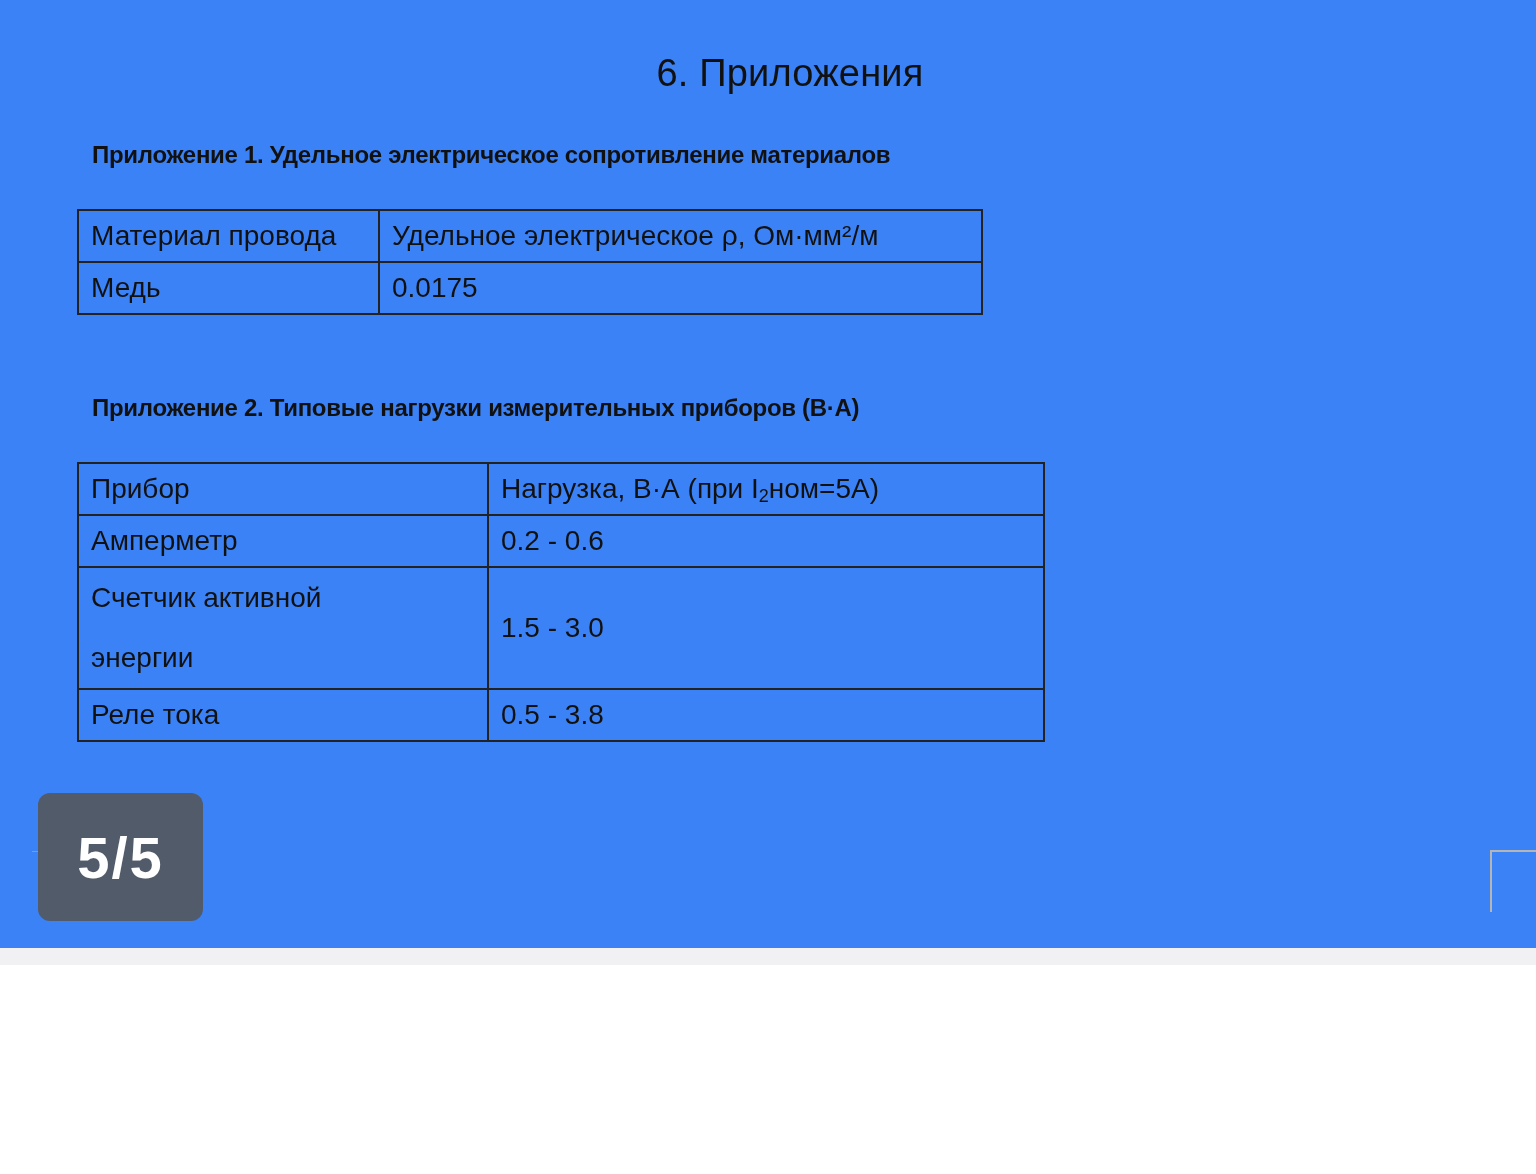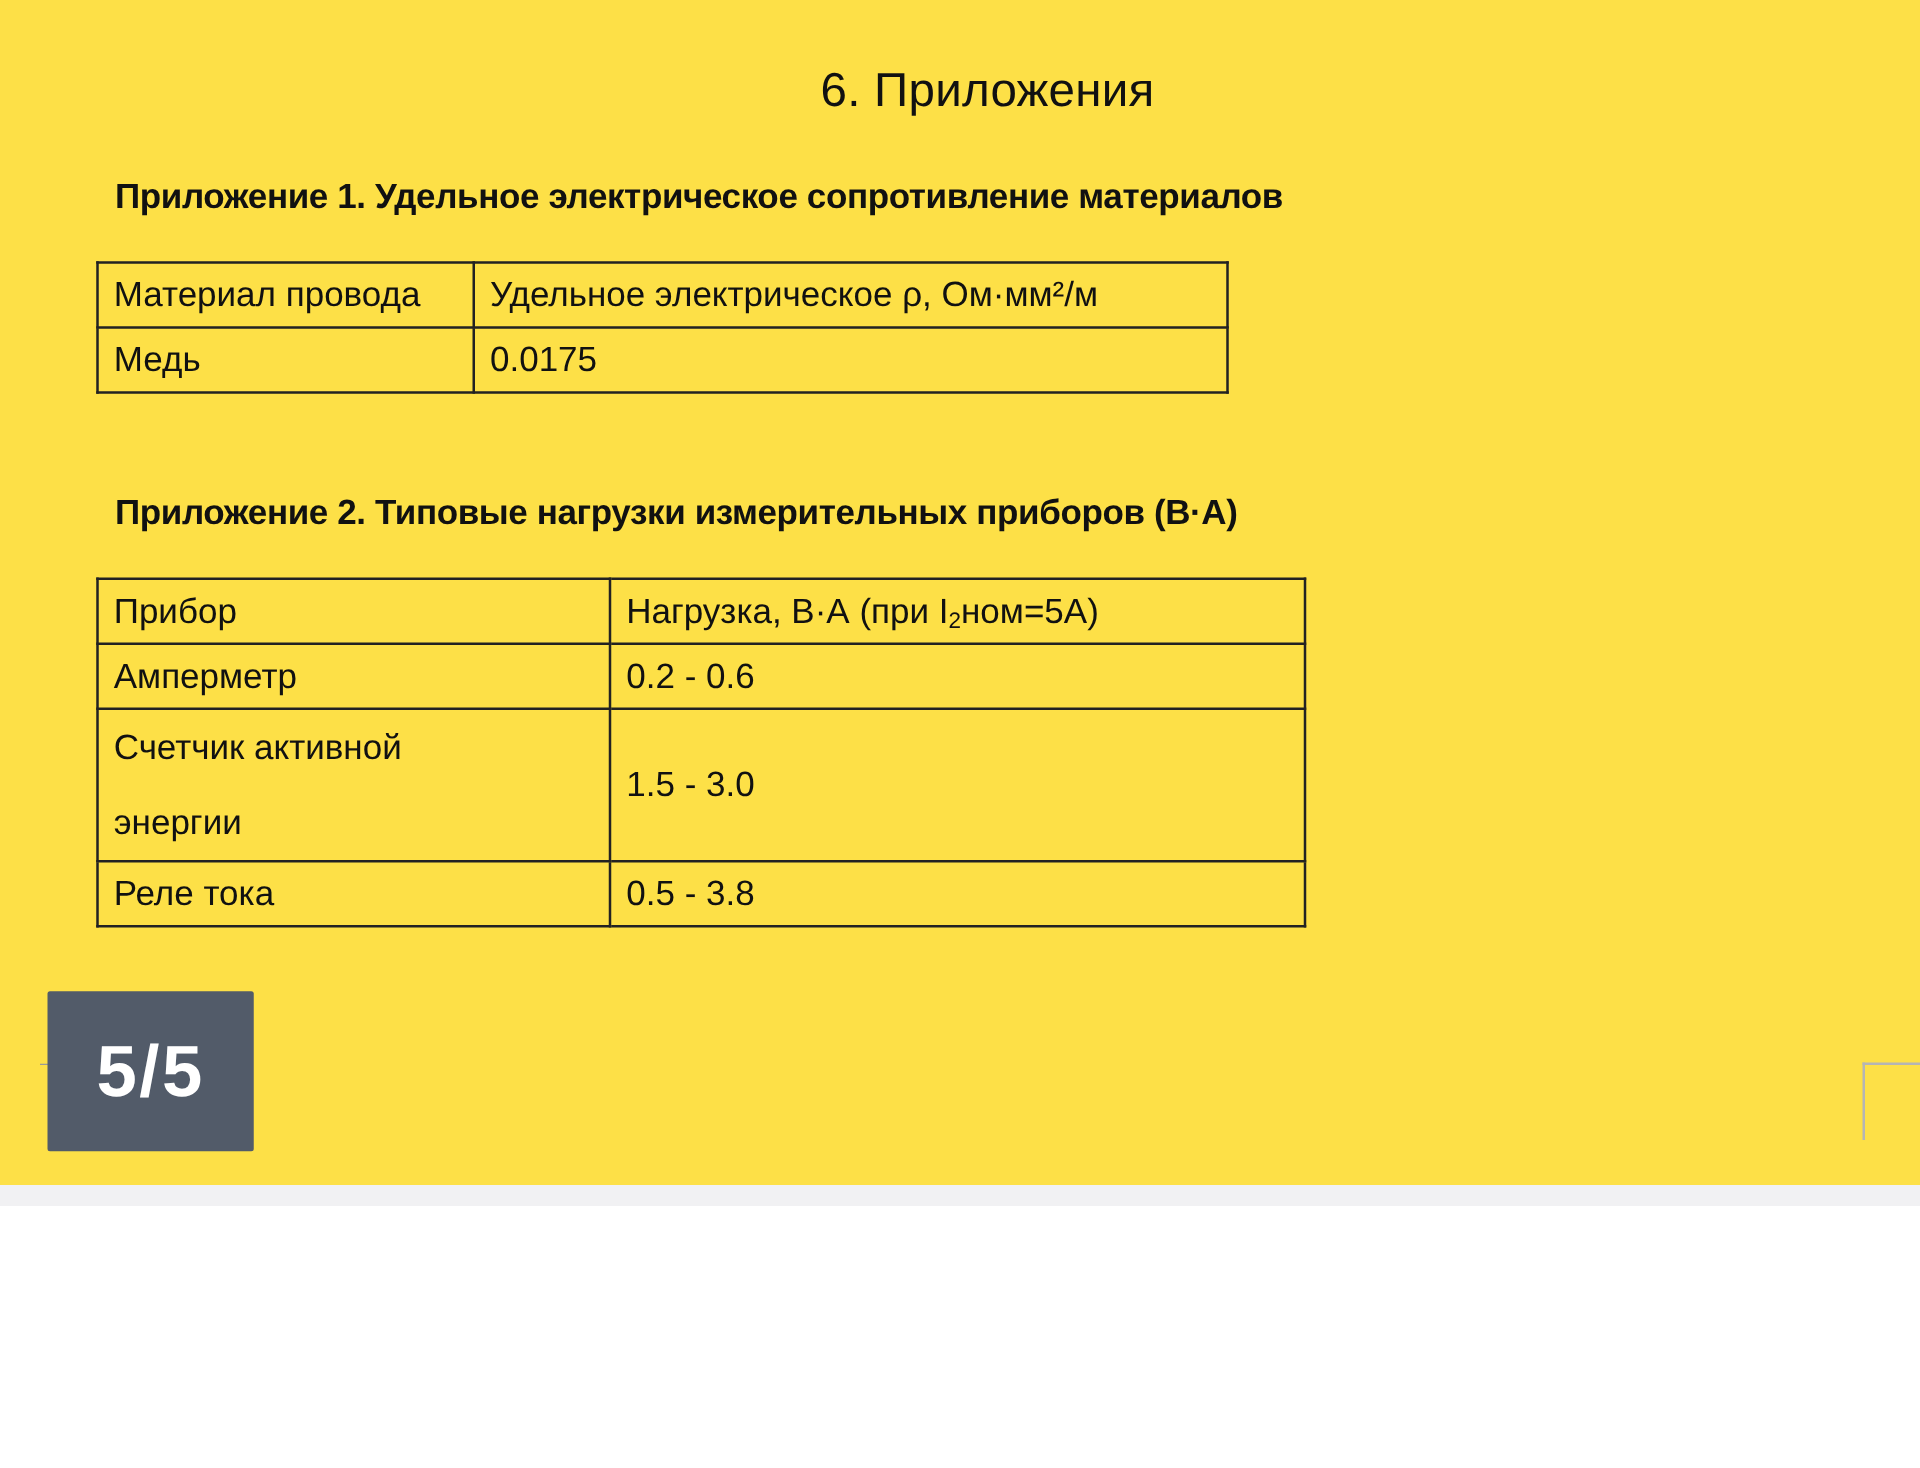--- a/index.html
+++ b/index.html
@@ -1,41 +1,41 @@
 <!DOCTYPE html>
 <html><head>
 <meta charset="utf-8">
 <style>
   html, body { margin: 0; padding: 0; }
   body {
     width: 1536px; height: 1174px; position: relative; overflow: hidden;
     background: #ffffff; color: #111;
     font-family: "Liberation Sans", sans-serif;
   }
-  .page { position: absolute; left: 0; top: 0; width: 1536px; height: 948px; background: #fde047; }
+  .page { position: absolute; left: 0; top: 0; width: 1536px; height: 948px; background: #3b82f6; }
   .title {
     position: absolute; left: 0; width: 1580px; top: 52px; text-align: center;
     font-size: 38px; font-weight: normal; color: #111; letter-spacing: 0.2px;
   }
   .heading {
-    position: absolute; left: 92px; font-size: 28px; font-weight: bold; color: #111;
+    position: absolute; left: 92px; font-size: 24px; font-weight: bold; color: #111;
     letter-spacing: -0.3px;
   }
   .h1 { top: 141px; }
   .h2 { top: 394px; }
   table { position: absolute; border-collapse: collapse; font-size: 28px; color: #111; }
   td { border: 2px solid #222; padding: 0 12px; line-height: 50px; vertical-align: middle; }
   .t1 { left: 77px; top: 209px; width: 906px; padding-left: 40px; }
   .t1 td.c1 { width: 275px; }
   .t2 { left: 77px; top: 462px; width: 968px; }
   .t2 td.c1 { width: 384px; }
   sub { font-size: 18px; vertical-align: -4px; line-height: 0; }
   .badge {
     position: absolute; left: 38px; top: 793px; width: 165px; height: 128px;
-    background: #525b69; border-radius: 2px; color: #fff;
+    background: #525b69; border-radius: 12px; color: #fff;
     display: flex; align-items: center; justify-content: center;
     font-size: 58px; font-weight: bold; letter-spacing: 2px;
   }
   .crop-mark {
     position: absolute; left: 1490px; top: 850px; width: 60px; height: 60px;
     border-left: 2px solid #b5b5b5; border-top: 2px solid #b5b5b5;
   }
   .crop-mark-left { position: absolute; left: 32px; top: 851px; width: 10px; height: 1px; background: #999; }
   .gap-strip { position: absolute; left: 0; top: 948px; width: 1536px; height: 17px; background: #f1f1f3; }
   .below { position: absolute; left: 0; top: 965px; width: 1536px; height: 209px; background: #fff; }

